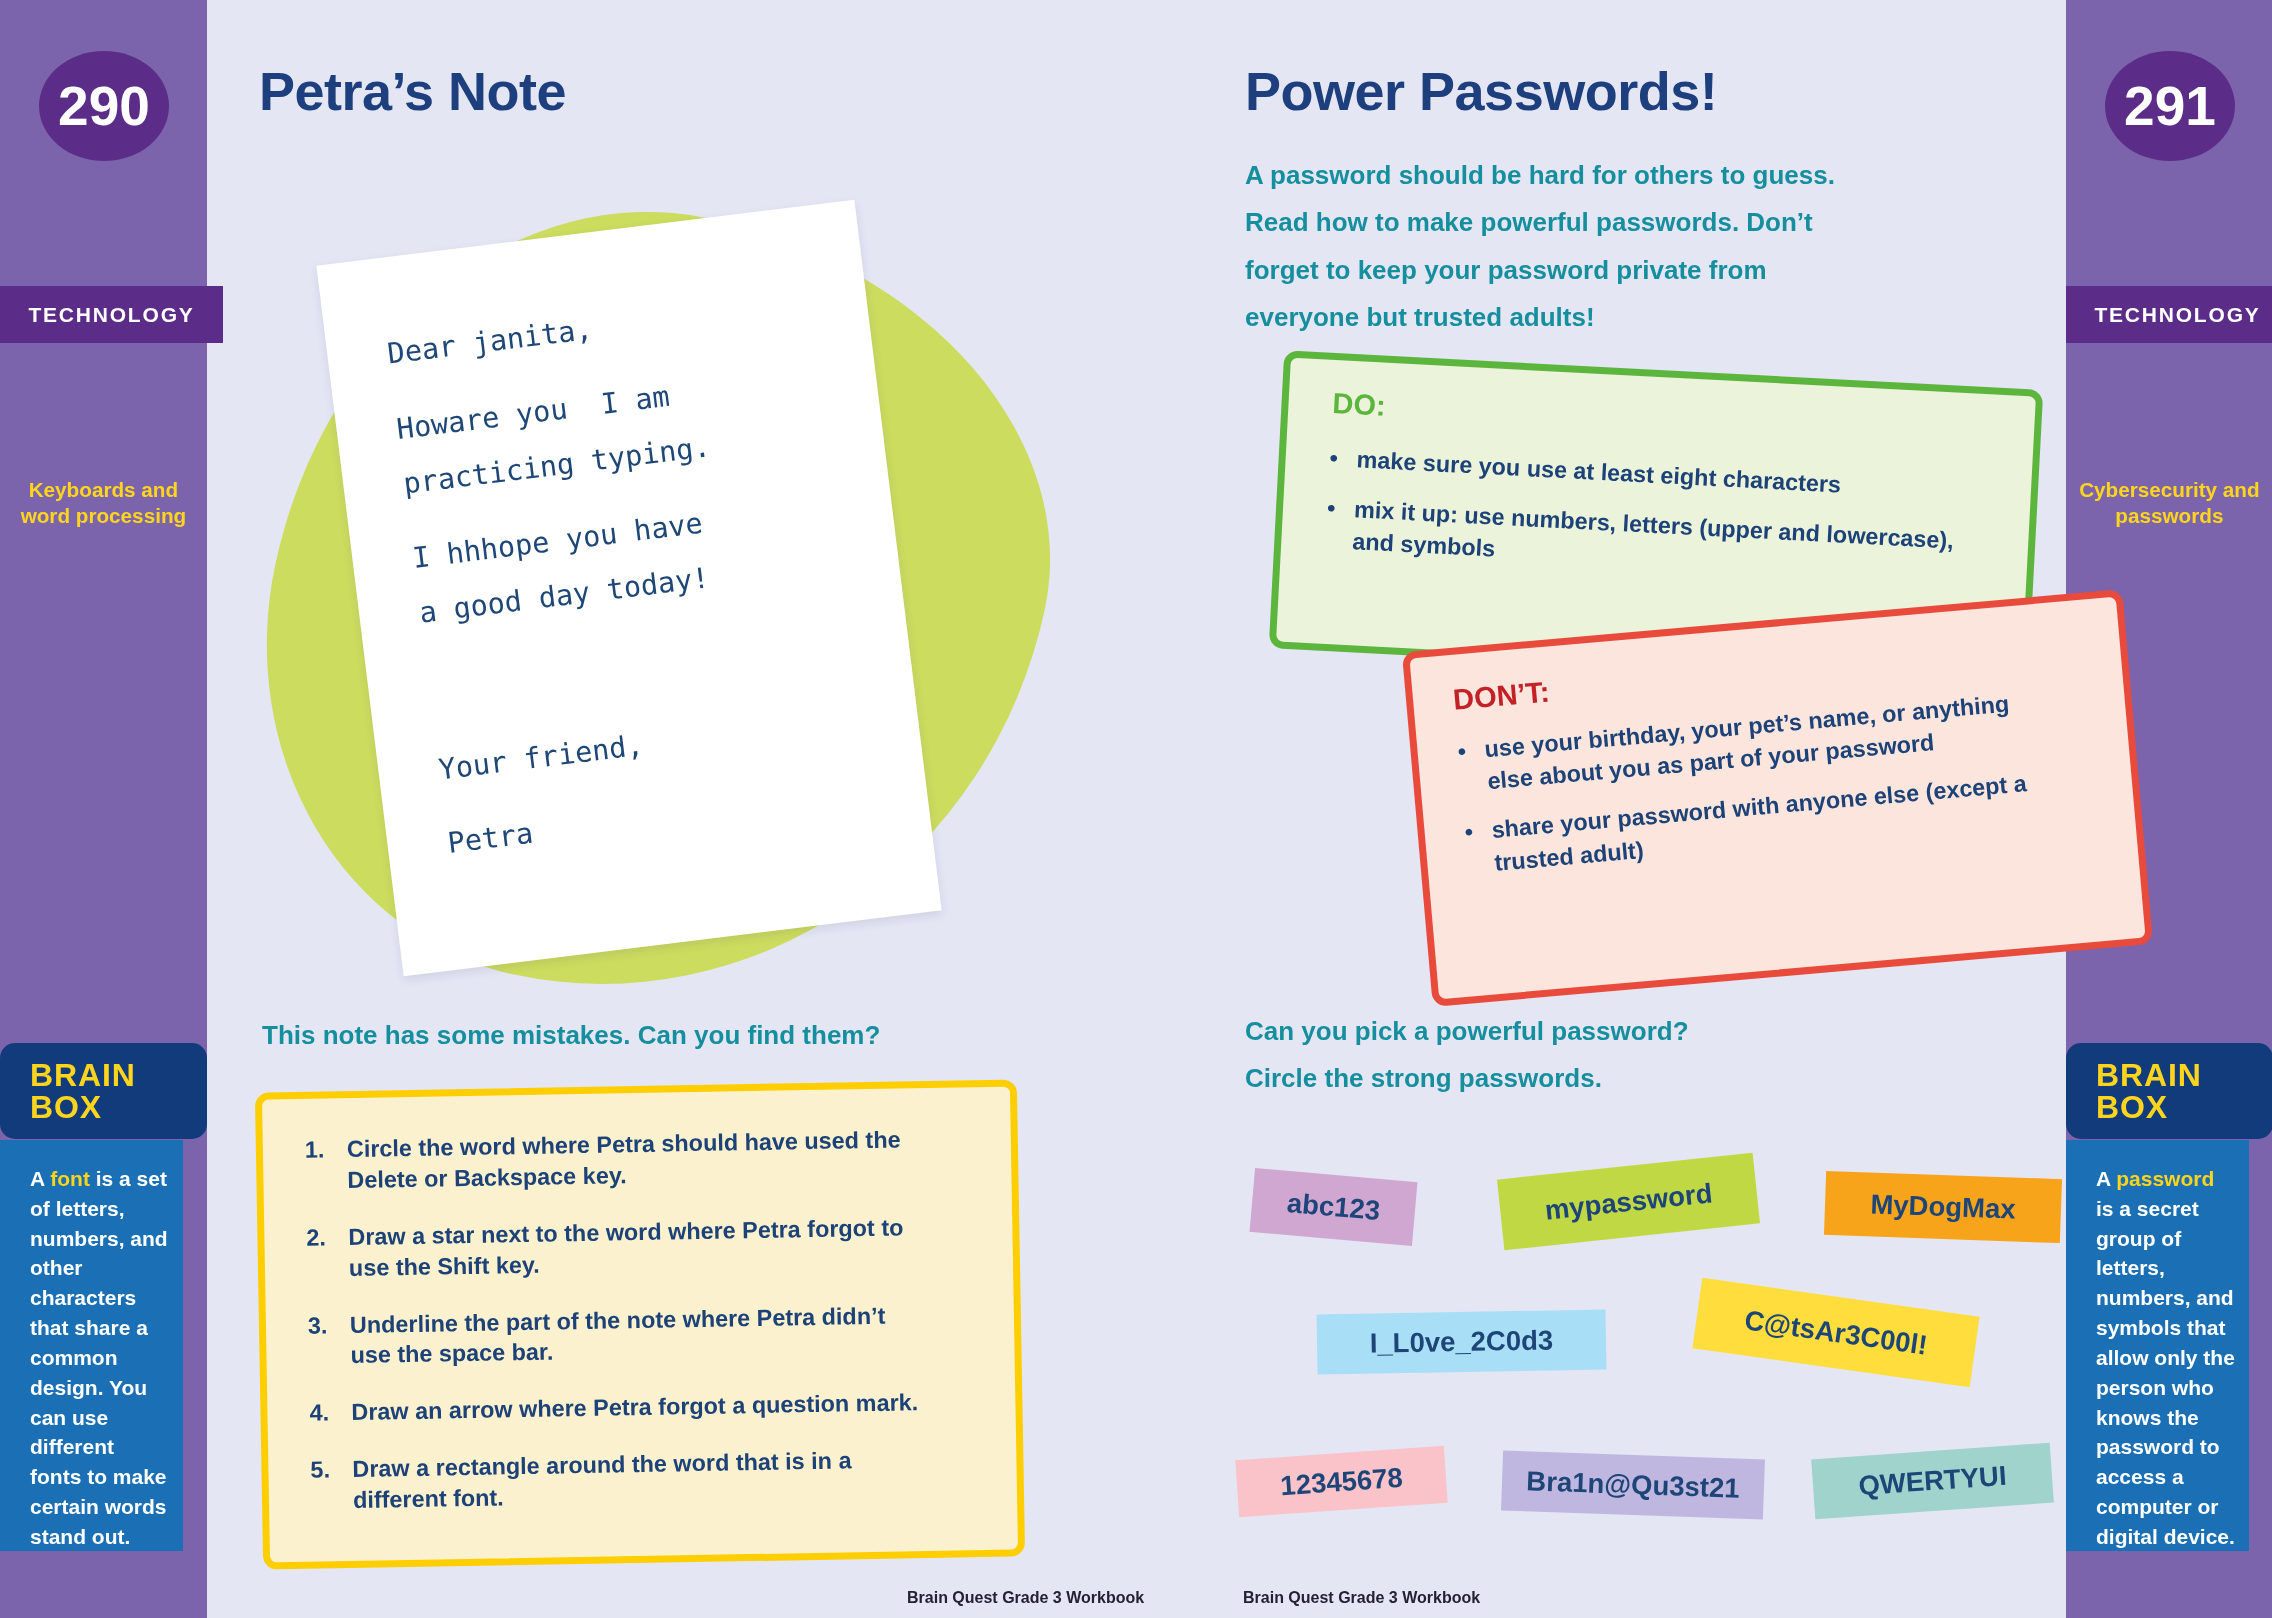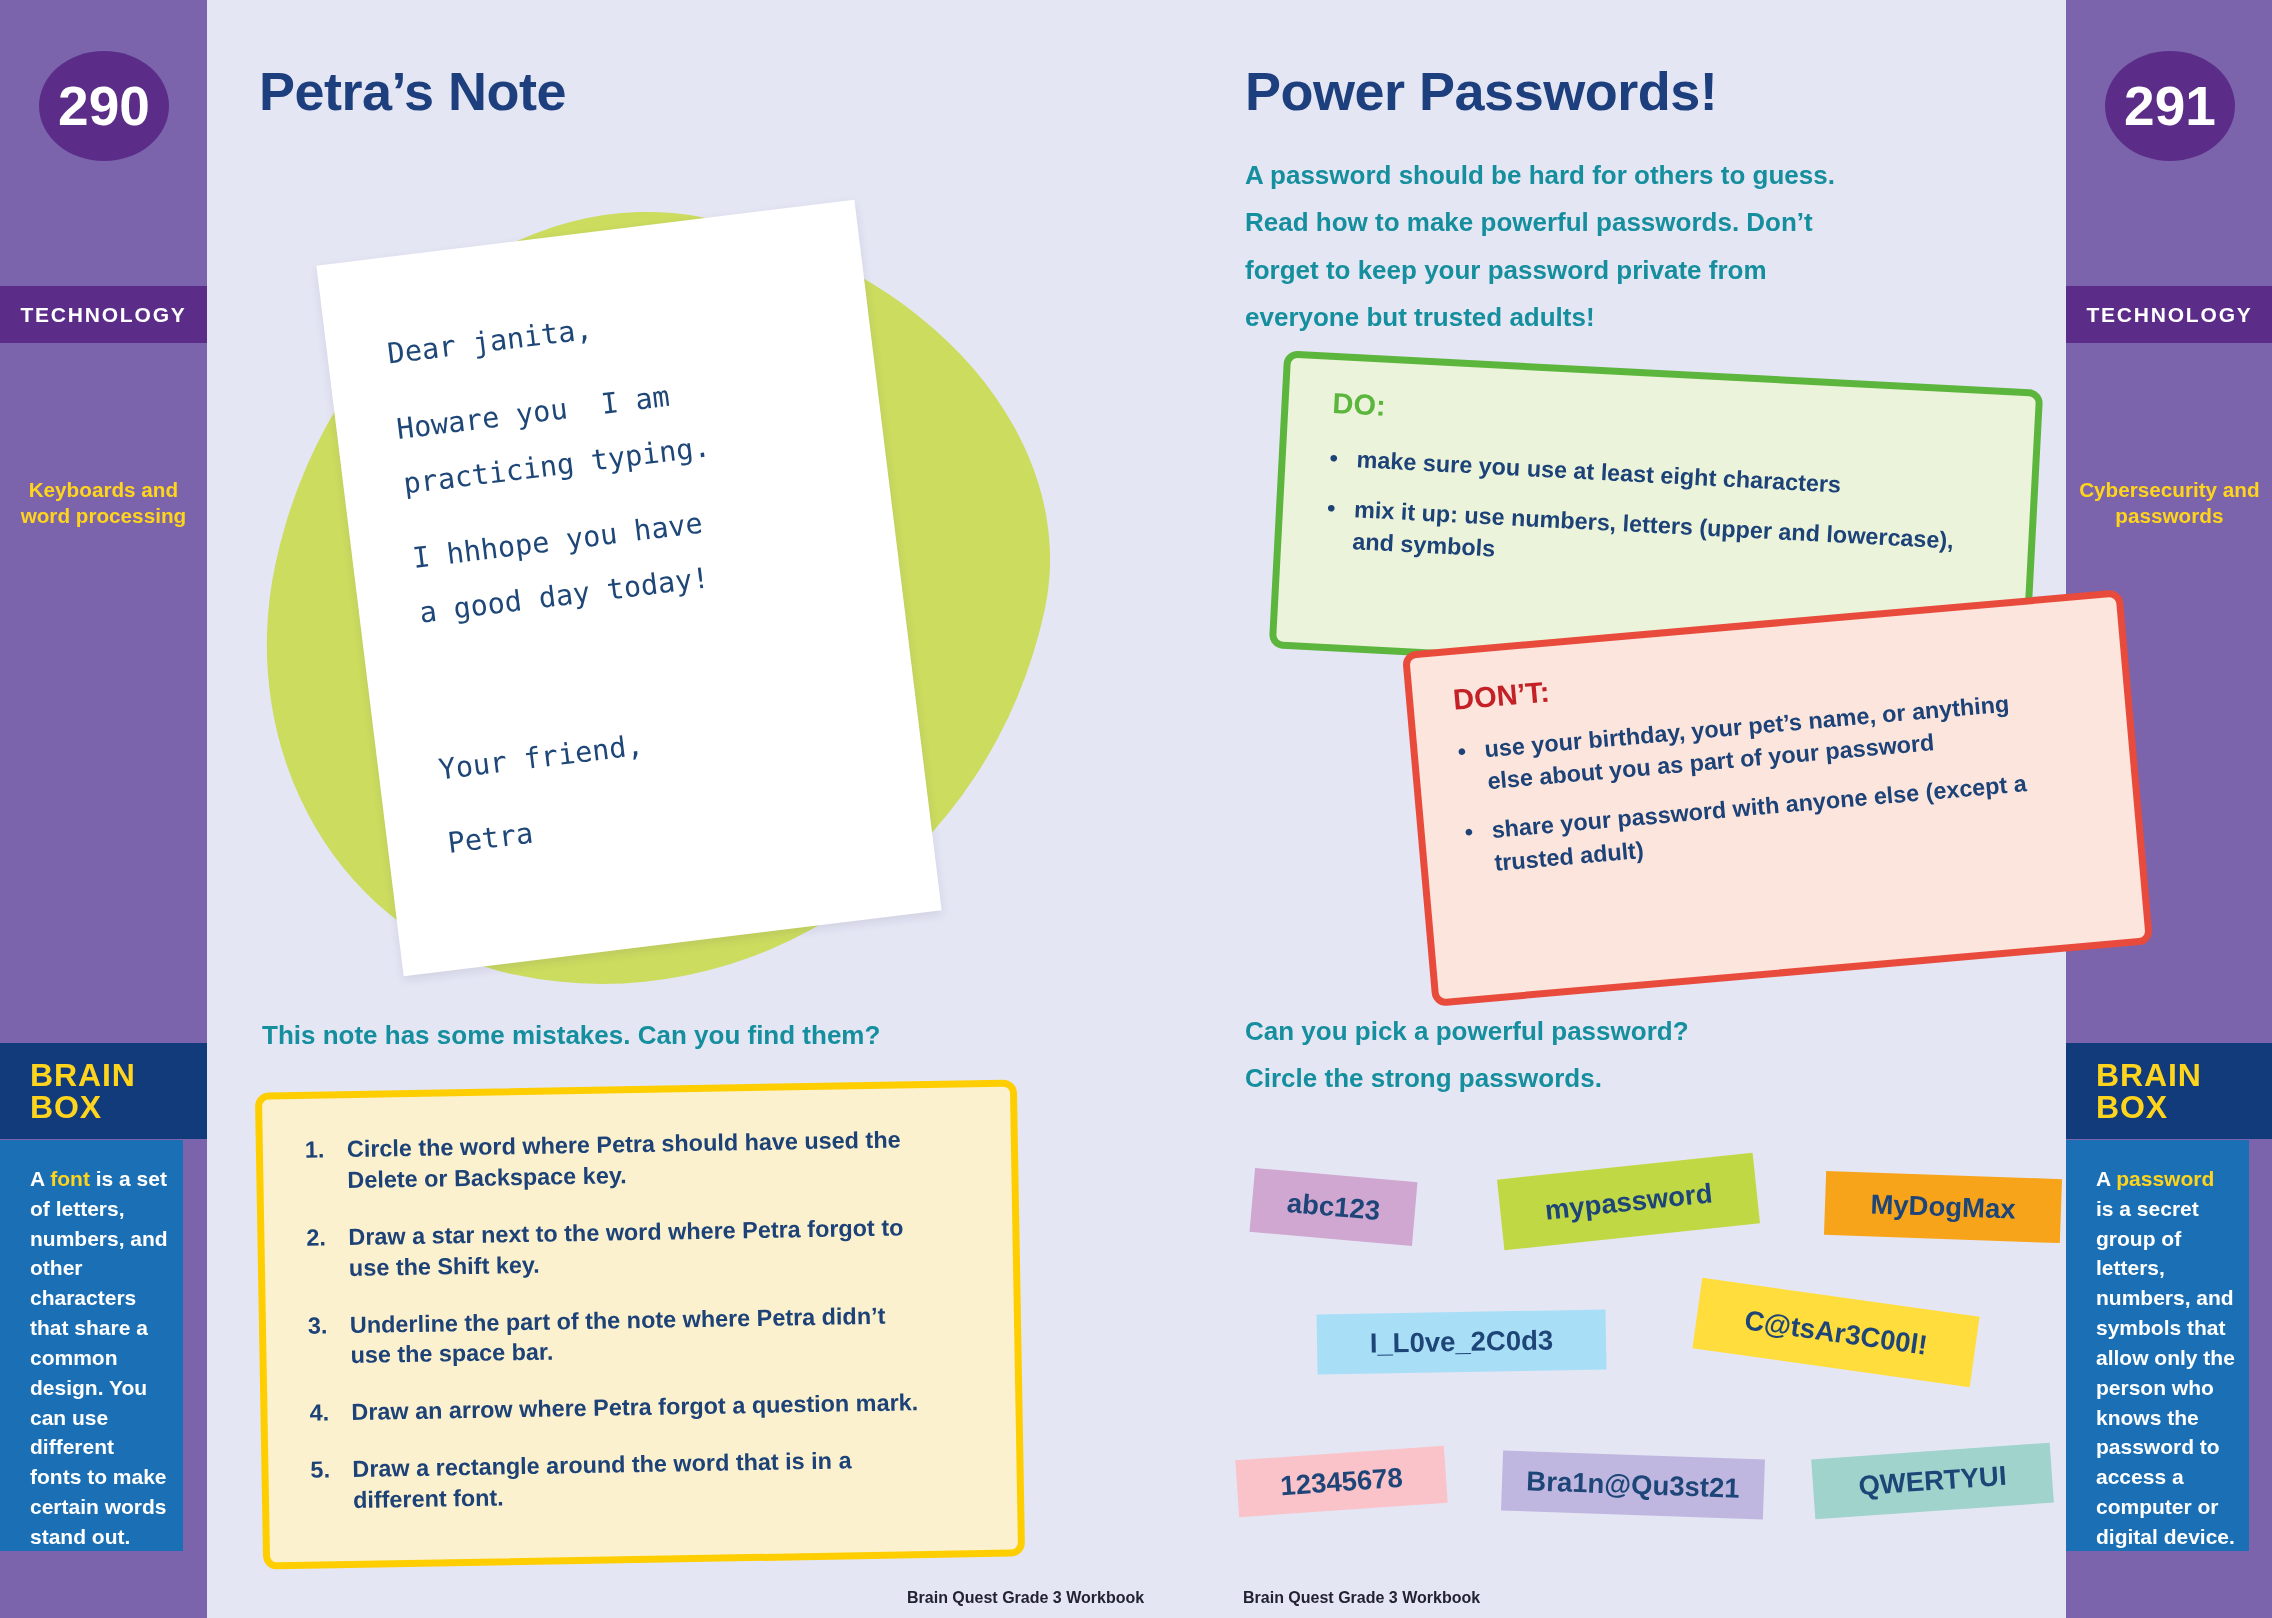--- a/index.html
+++ b/index.html
@@ -6,29 +6,29 @@
   #stage{position:relative;width:2273px;height:1618px;background:#E4E6F4;overflow:hidden;
          font-family:"Liberation Sans",sans-serif;}
 
   
   .sidebar{position:absolute;top:0;width:207px;height:1618px;background:#7B64AC;z-index:1;}
   .sidebar.left{left:0;}
   .sidebar.right{left:2066px;}
   .page-badge{position:absolute;left:39px;top:51px;width:130px;height:110px;border-radius:50%;
               background:#5B2D88;display:flex;align-items:center;justify-content:center;
               color:#FFFFFF;font-size:55px;font-weight:700;}
-  .tech-band{position:absolute;left:0;top:286px;width:207px;height:57px;background:#5B2D88;
+  .tech-band{position:absolute;left:0;top:286px;width:223px;height:57px;background:#5B2D88;
              display:flex;align-items:center;justify-content:center;color:#FFFFFF;
              font-size:21px;font-weight:700;letter-spacing:1.8px;}
   .topic{position:absolute;left:6.4px;top:477px;width:194px;text-align:center;color:#FFD41C;
          font-size:20.7px;font-weight:700;line-height:1.25;}
   .bb-head{position:absolute;left:0;top:1043px;width:207px;height:96px;background:#123B7C;
            color:#FFD41C;font-size:32px;font-weight:700;line-height:1.0;
            display:flex;flex-direction:column;justify-content:center;padding-left:30px;box-sizing:border-box;
-           letter-spacing:0.9px;}
+           letter-spacing:0.9px;border-radius:15px;}
   .bb-body{position:absolute;left:0;top:1140px;width:183px;height:411px;background:#1B6FB4;
            color:#FFFFFF;font-size:21px;font-weight:700;line-height:1.42;
            padding:24px 12px 0 30px;box-sizing:border-box;}
   .bb-key{color:#FFD41C;}
 
   
   .page-title{position:absolute;color:#1E3F7D;font-size:54px;font-weight:700;letter-spacing:-0.5px;}
   .teal{color:#158E9E;font-weight:700;}
   .intro{position:absolute;font-size:26px;line-height:1.82;}
   .line{white-space:pre;}

